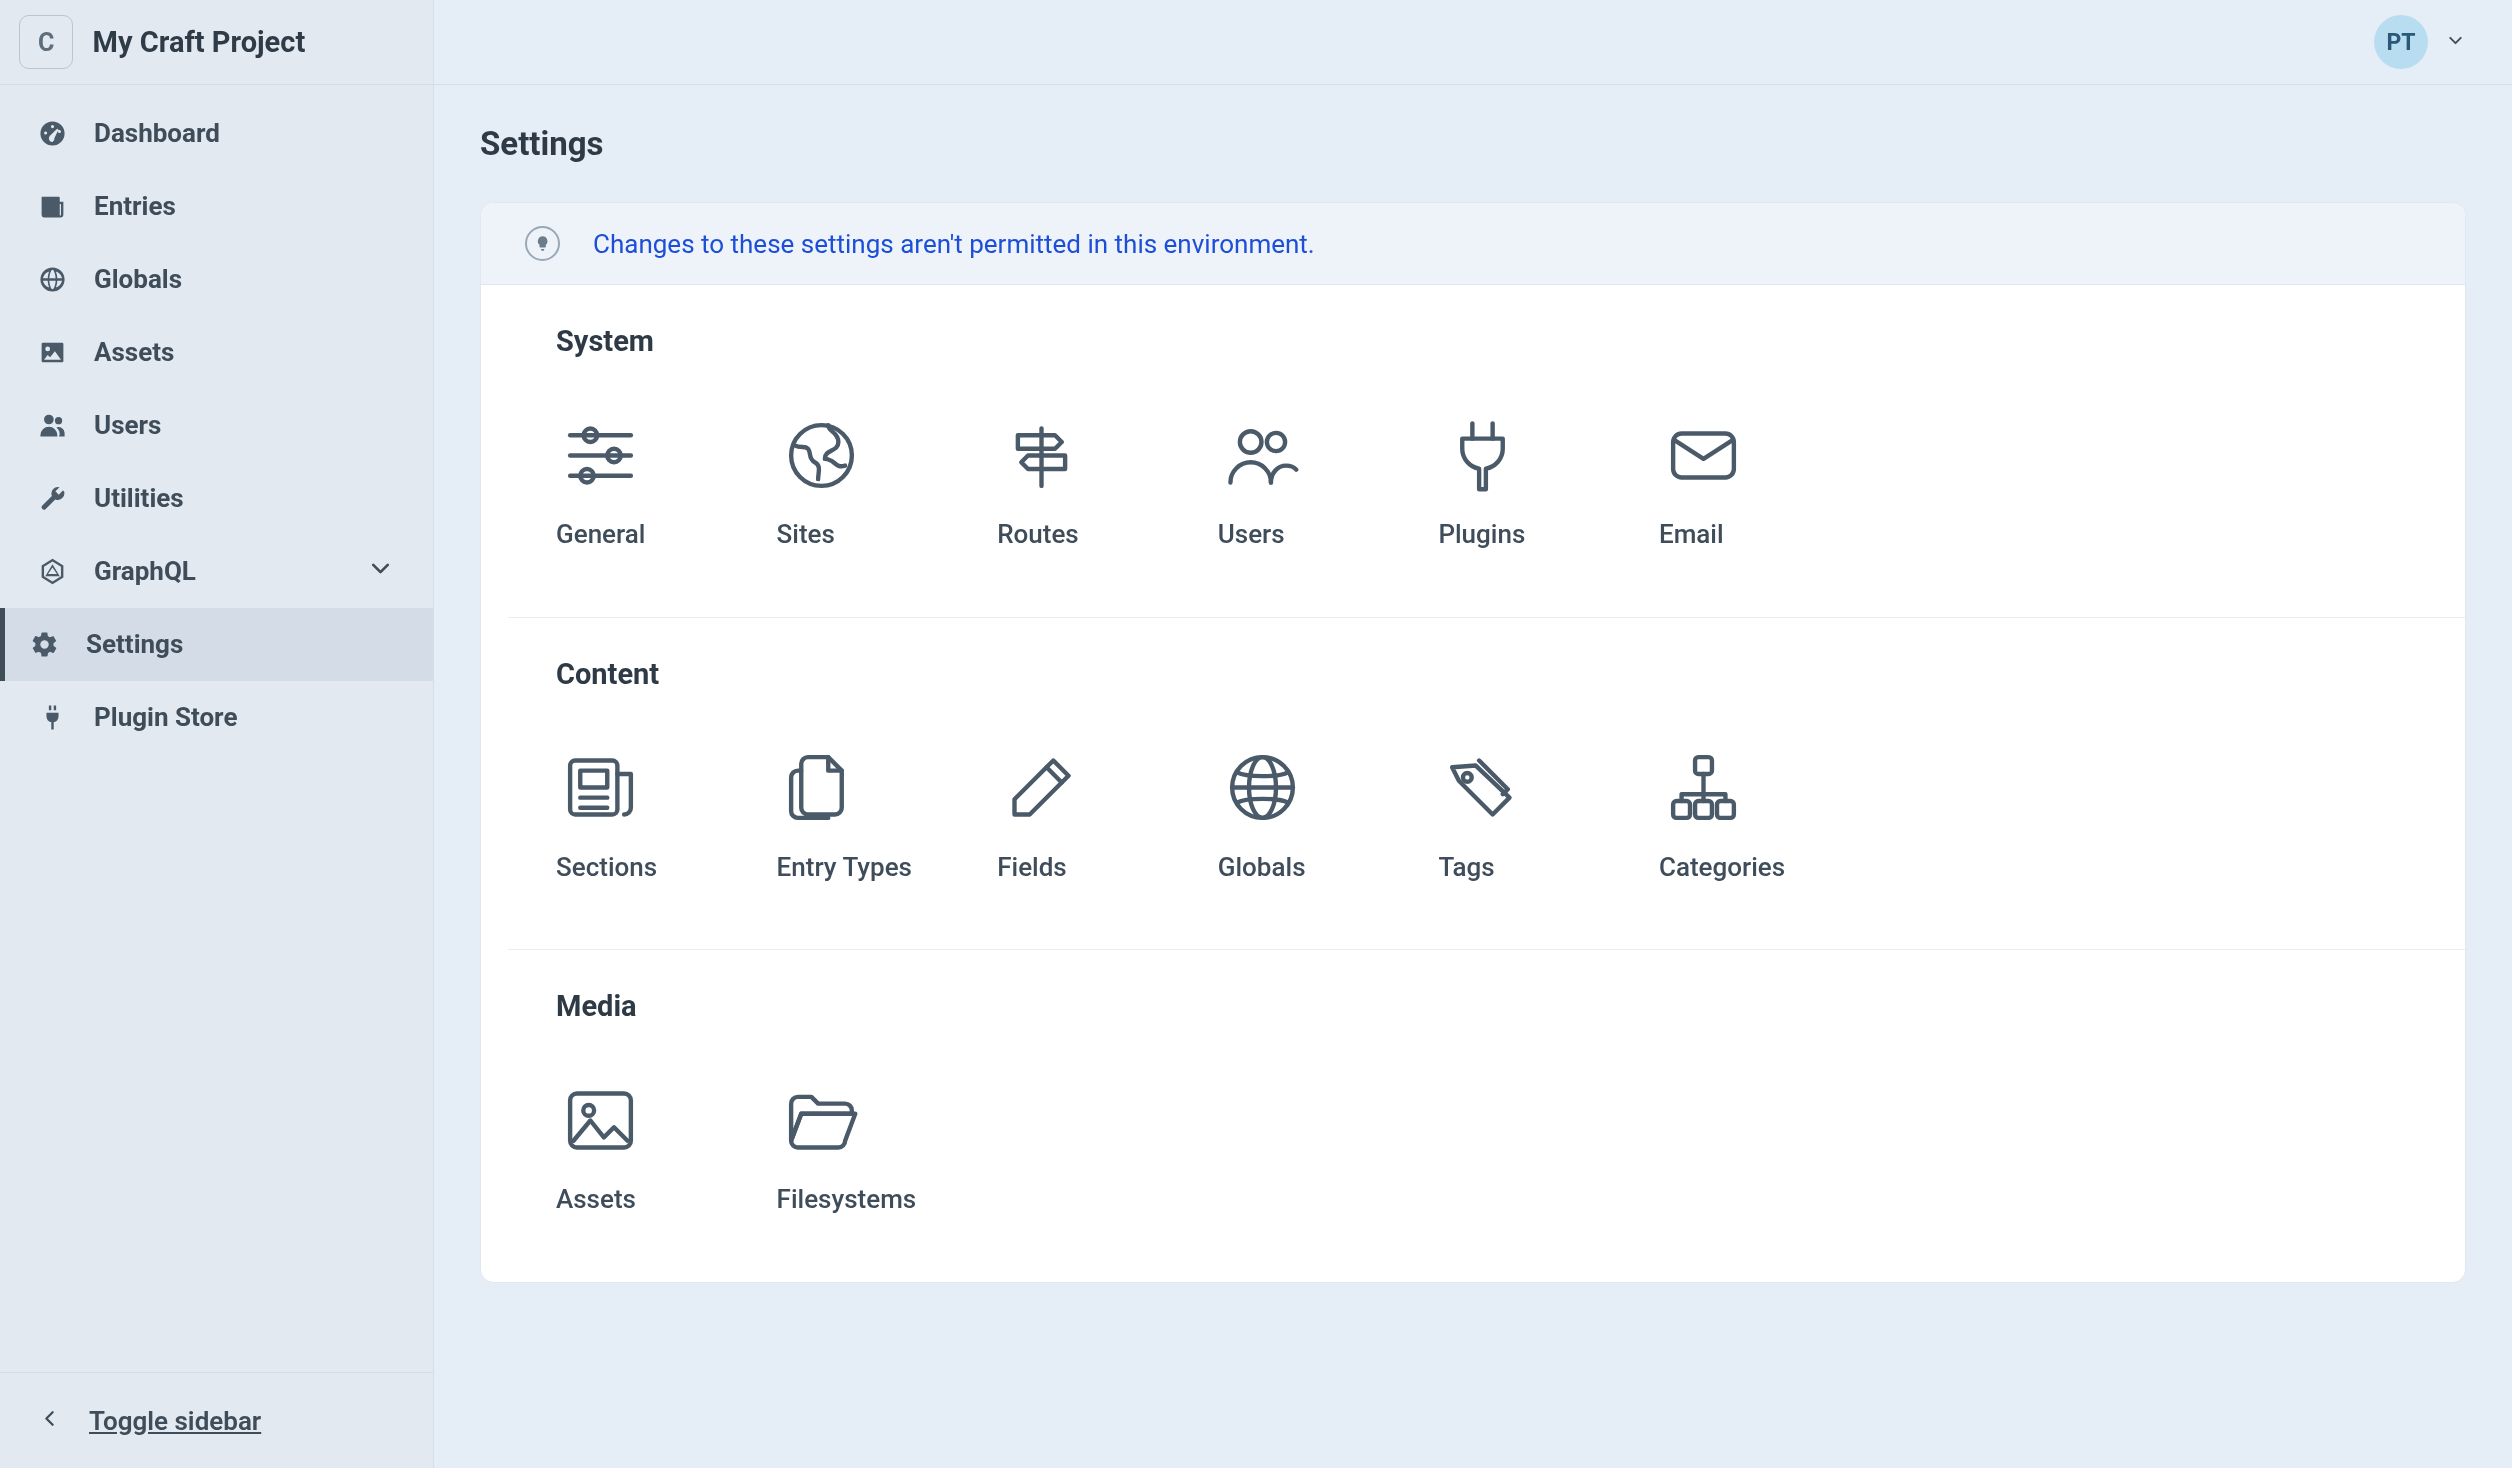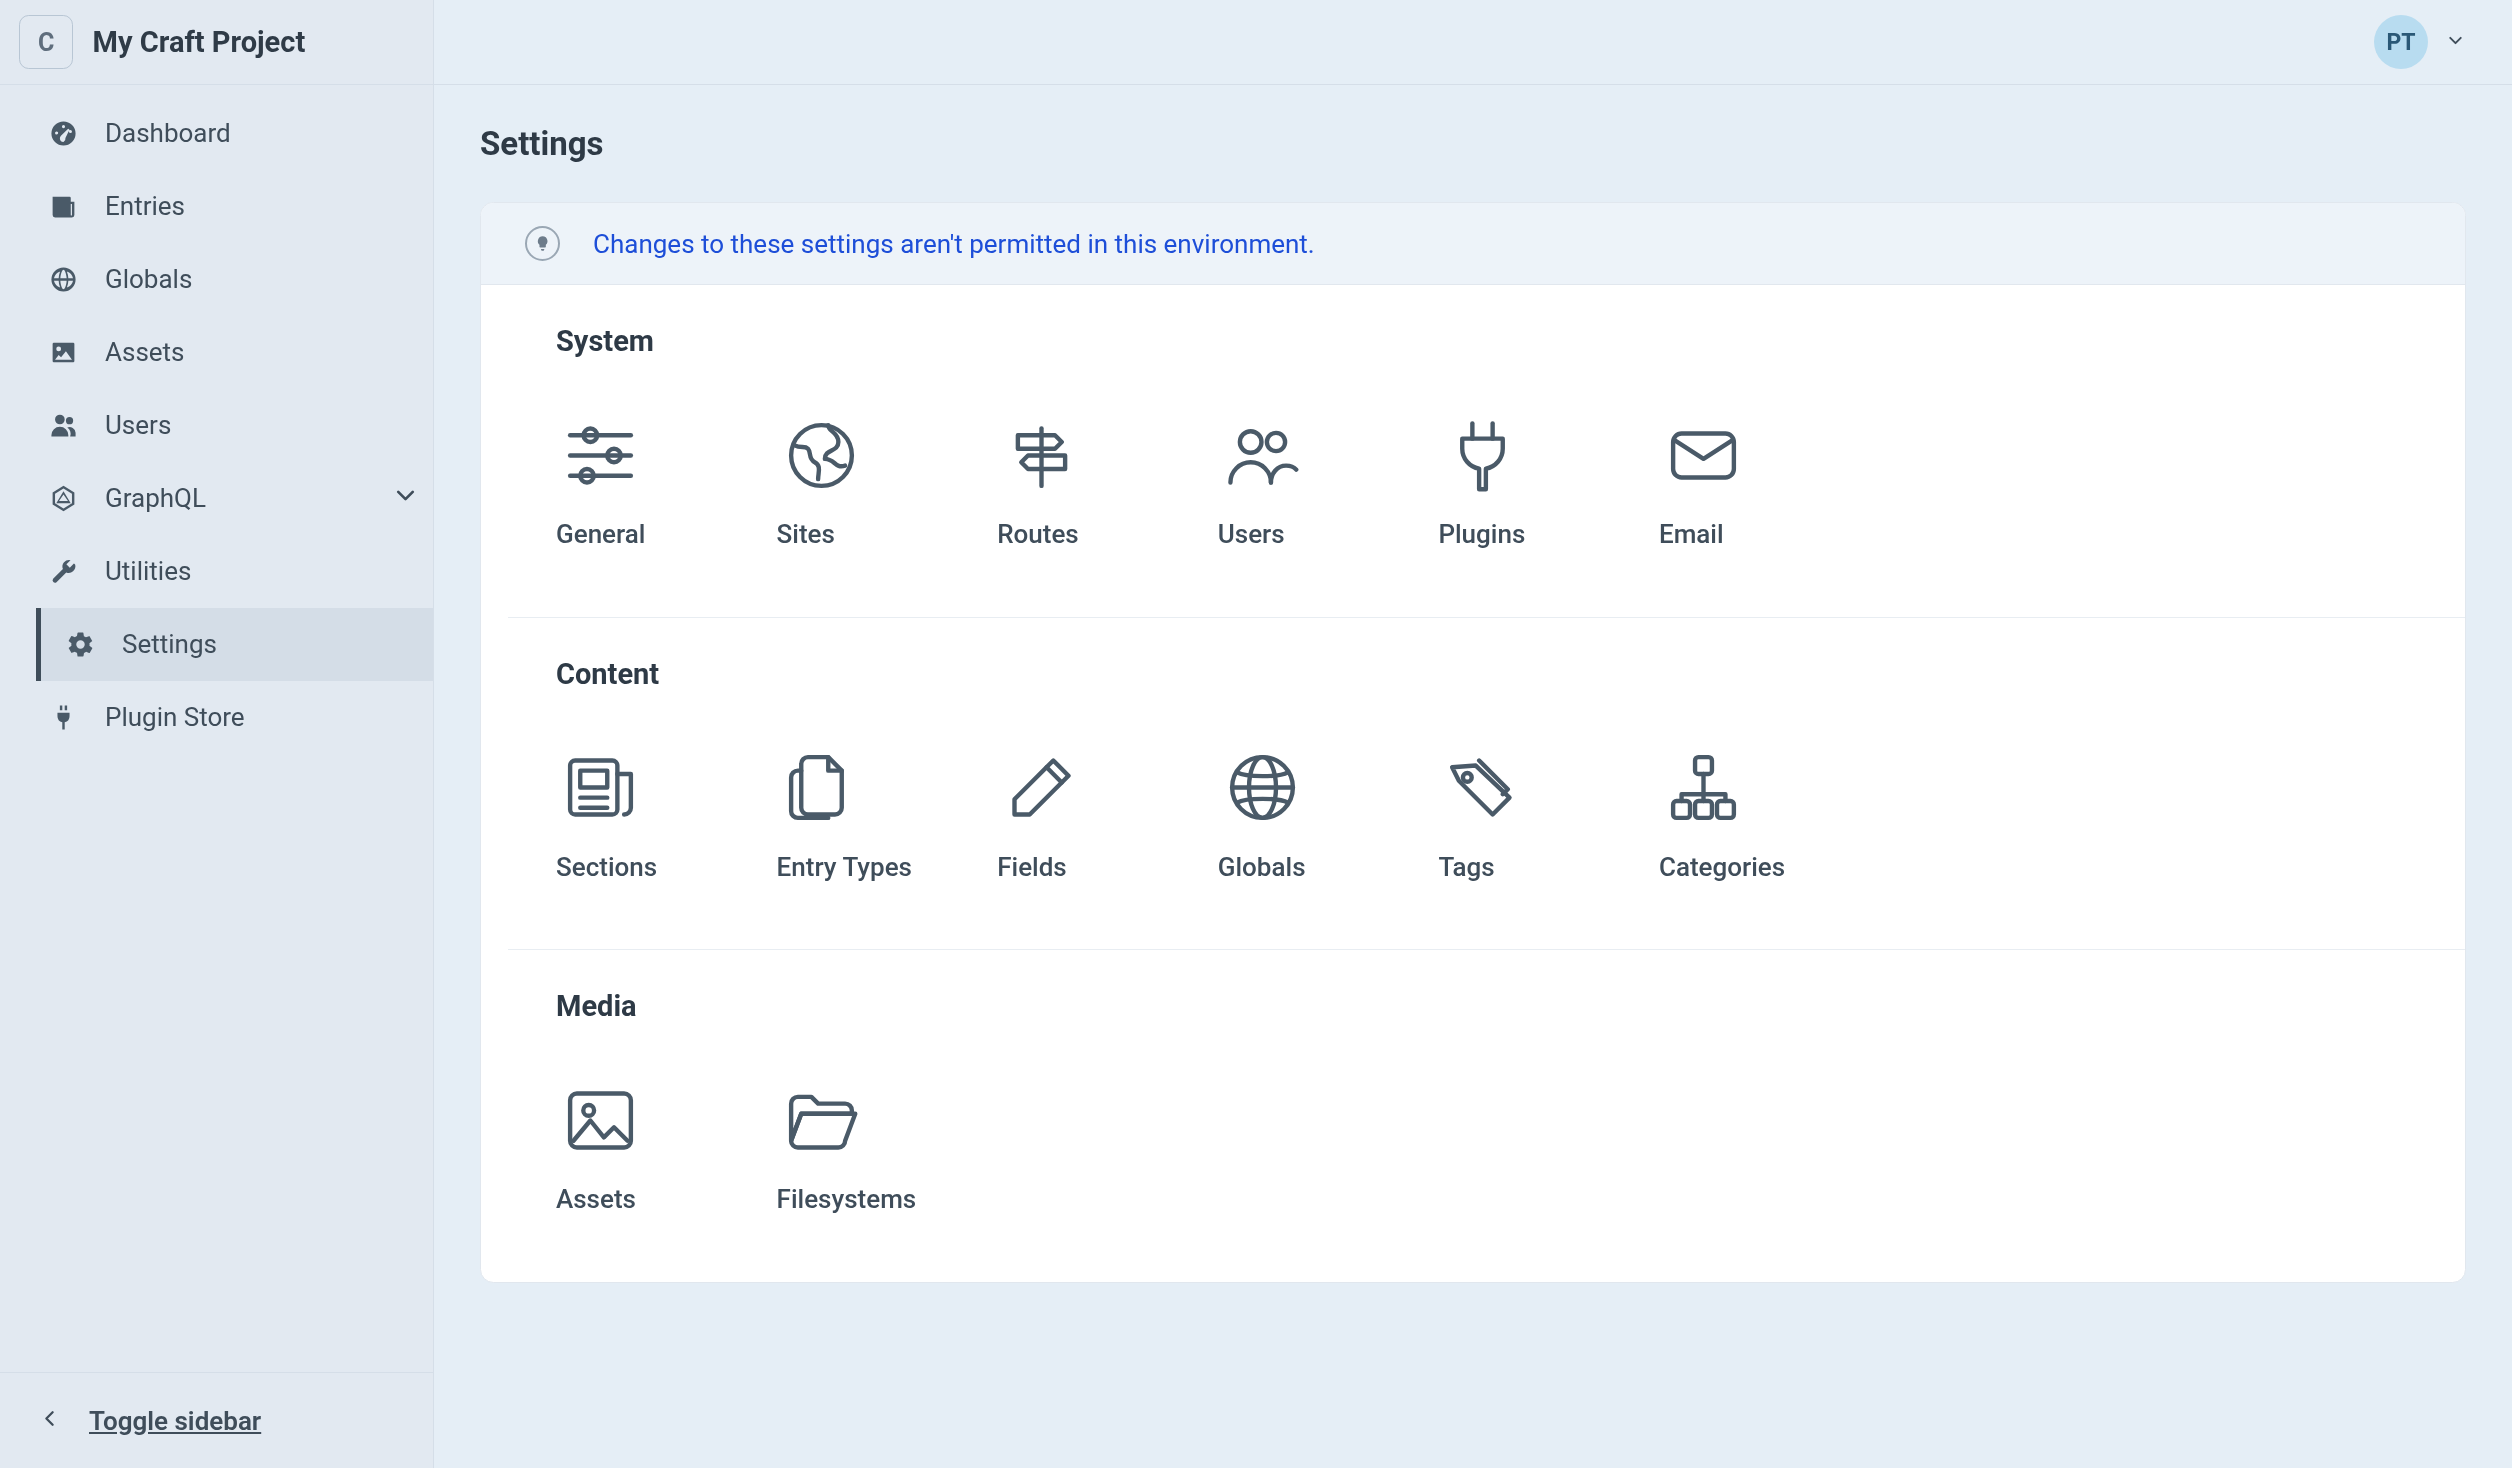--- a/index.html
+++ b/index.html
@@ -44,27 +44,26 @@
     font-size: 29px;
     font-weight: 700;
     color: #2f3b47;
   }
 
   .nav { flex: 1; padding: 11.6px 0; }
   .nav-item {
     display: flex;
     align-items: center;
     gap: 27px;
-    padding: 0 13px;
+    padding: 0 38px;
     height: 73px;
     font-size: 26px;
-    font-weight: 400;
+    font-weight: 700;
     color: #3f4d5a;
     cursor: pointer;
-    margin-left: 36px;
   }
   .nav-item.active {
     background: #d4dde7;
     border-left: 5.8px solid #3f4d5a;
     padding-left: 25px;
   }
   .nav-item .icon {
     width: 29px;
     display: flex;
     justify-content: center;
@@ -333,35 +332,35 @@
         <span class="icon">
             <svg viewBox="0 0 30 30" width="29" height="29">
               <use href="#i-users"></use>
             </svg>
           </span>
         <span>Users</span>
       </div>
       <div class="nav-item">
         <span class="icon">
             <svg viewBox="0 0 30 30" width="29" height="29">
+              <use href="#i-wrench"></use>
+            </svg>
+          </span>
+        <span>Utilities</span>
+      </div>
+      <div class="nav-item">
+        <span class="icon">
+            <svg viewBox="0 0 30 30" width="29" height="29">
               <use href="#i-graphql"></use>
             </svg>
           </span>
         <span>GraphQL</span>
         <span class="chevron"><svg class="chev-svg" style="stroke:#6b7a89" viewBox="0 0 30 30" width="29" height="29">
               <use href="#i-chevdown"></use>
             </svg></span>
-      </div>
-      <div class="nav-item">
-        <span class="icon">
-            <svg viewBox="0 0 30 30" width="29" height="29">
-              <use href="#i-wrench"></use>
-            </svg>
-          </span>
-        <span>Utilities</span>
       </div>
       <div class="nav-item active">
         <span class="icon">
             <svg viewBox="0 0 30 30" width="29" height="29">
               <use href="#i-gear"></use>
             </svg>
           </span>
         <span>Settings</span>
       </div>
       <div class="nav-item">

